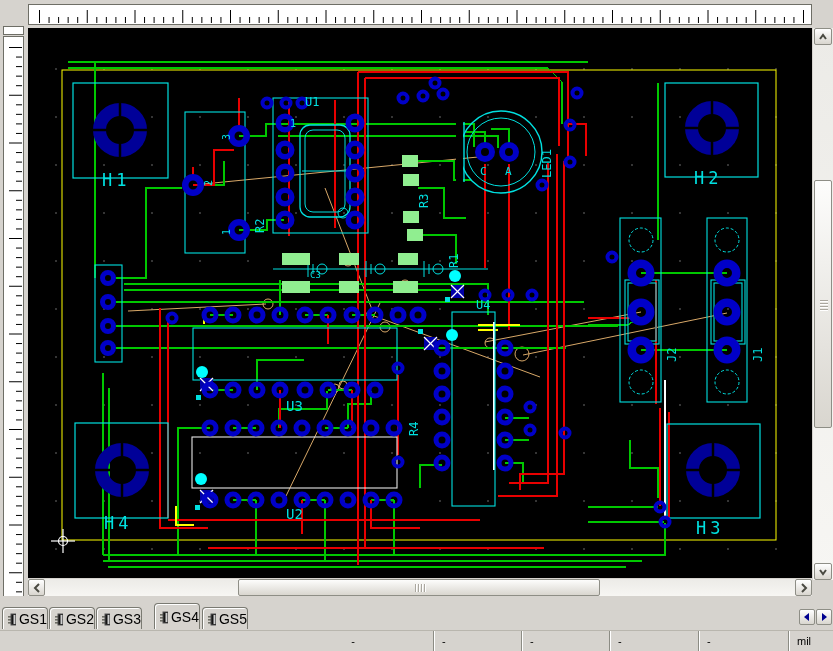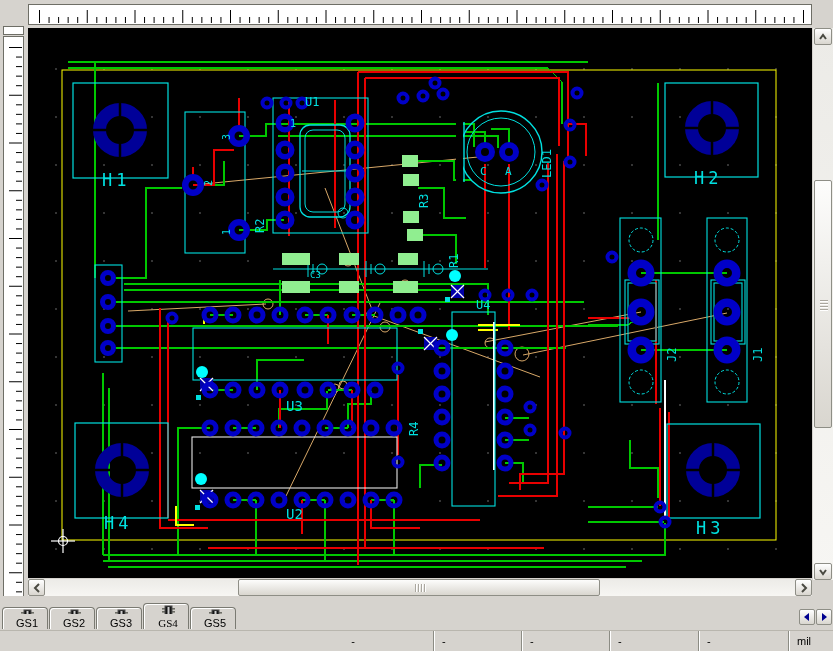--- a/index.html
+++ b/index.html
@@ -23,21 +23,21 @@
           border-radius:2px;box-sizing:border-box;display:flex;align-items:center;justify-content:center;}
   .sb-thumb{background:linear-gradient(#fdfdfc,#d9d6cf);border:1px solid #8e8e86;
           border-radius:2px;box-sizing:border-box;}
   .hgrip{position:absolute;top:4px;width:1px;height:8px;background:#aaa79f;box-shadow:1px 0 0 #fff;}
   .vgrip{position:absolute;left:5px;width:8px;height:1px;background:#aaa79f;box-shadow:0 1px 0 #fff;}
   
   #tabbar{left:0;top:596px;width:833px;height:34px;background:#d6d3ce;}
   .tab{position:absolute;bottom:1px;height:22px;width:46px;background:#d6d3ce;
        border:1px solid #7a7a72;border-bottom:none;border-radius:4px 4px 0 0;
        box-shadow:inset 1px 1px 0 #fff;display:flex;align-items:center;gap:3px;
-       padding-left:4px;box-sizing:border-box;font-size:11px;color:#000;flex-direction:column;}
+       padding-left:4px;box-sizing:border-box;font-size:14px;color:#000;}
   .tab.active{height:26px;z-index:2;}
   .tab-arrow{position:absolute;width:16px;height:16px;bottom:5px;
        background:linear-gradient(#ffffff,#d9d6cf);border:1px solid #8e8e86;
        border-radius:2px;display:flex;align-items:center;justify-content:center;box-sizing:border-box;}
   
   #statusbar{left:0;top:630px;width:833px;height:21px;background:#d6d3ce;
        border-top:1px solid #b9b6ae;box-sizing:border-box;display:flex;font-size:11px;color:#000;}
   .sp{height:100%;display:flex;align-items:center;padding-left:8px;box-sizing:border-box;}
   .sp + .sp{border-left:1px solid #8c8c84;box-shadow:inset 1px 0 0 #ffffff;}
   .sp1{width:433px;justify-content:flex-end;padding-right:78px;}
@@ -787,36 +787,36 @@
           <rect x="1" y="10" width="3" height="1.6" fill="#6e6e66"></rect>
           <rect x="11" y="4" width="3" height="1.6" fill="#6e6e66"></rect>
           <rect x="11" y="7" width="3" height="1.6" fill="#6e6e66"></rect>
           <rect x="11" y="10" width="3" height="1.6" fill="#6e6e66"></rect>
           <rect x="4" y="2" width="7" height="11" fill="#141414" stroke="#555"></rect>
           <rect x="6.5" y="3" width="2" height="9" fill="#cfcfcf"></rect>
         </g>
       </svg>
     <span>GS3</span>
   </div>
-  <div class="tab active" style="left:143px;font-family:Liberation Serif, serif;">
+  <div class="tab active" style="left:154px;">
     <svg width="15" height="14" able="false">
         <g>
           <rect x="1" y="4" width="3" height="1.6" fill="#6e6e66"></rect>
           <rect x="1" y="7" width="3" height="1.6" fill="#6e6e66"></rect>
           <rect x="1" y="10" width="3" height="1.6" fill="#6e6e66"></rect>
           <rect x="11" y="4" width="3" height="1.6" fill="#6e6e66"></rect>
           <rect x="11" y="7" width="3" height="1.6" fill="#6e6e66"></rect>
           <rect x="11" y="10" width="3" height="1.6" fill="#6e6e66"></rect>
           <rect x="4" y="2" width="7" height="11" fill="#141414" stroke="#555"></rect>
           <rect x="6.5" y="3" width="2" height="9" fill="#cfcfcf"></rect>
         </g>
       </svg>
     <span>GS4</span>
   </div>
-  <div class="tab" style="left:190px;">
+  <div class="tab" style="left:202px;">
     <svg width="15" height="14">
         <g>
           <rect x="1" y="4" width="3" height="1.6" fill="#6e6e66"></rect>
           <rect x="1" y="7" width="3" height="1.6" fill="#6e6e66"></rect>
           <rect x="1" y="10" width="3" height="1.6" fill="#6e6e66"></rect>
           <rect x="11" y="4" width="3" height="1.6" fill="#6e6e66"></rect>
           <rect x="11" y="7" width="3" height="1.6" fill="#6e6e66"></rect>
           <rect x="11" y="10" width="3" height="1.6" fill="#6e6e66"></rect>
           <rect x="4" y="2" width="7" height="11" fill="#141414" stroke="#555"></rect>
           <rect x="6.5" y="3" width="2" height="9" fill="#cfcfcf"></rect>

